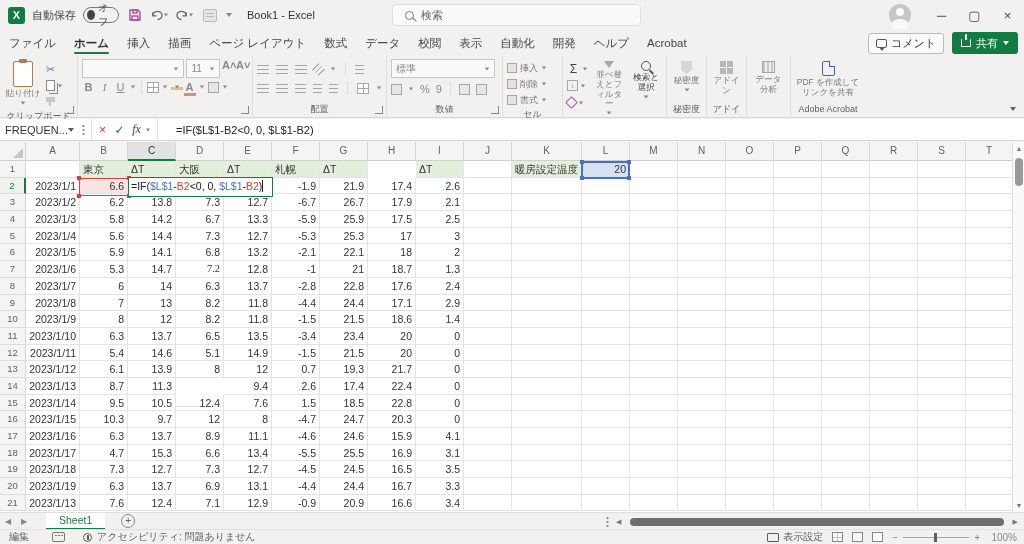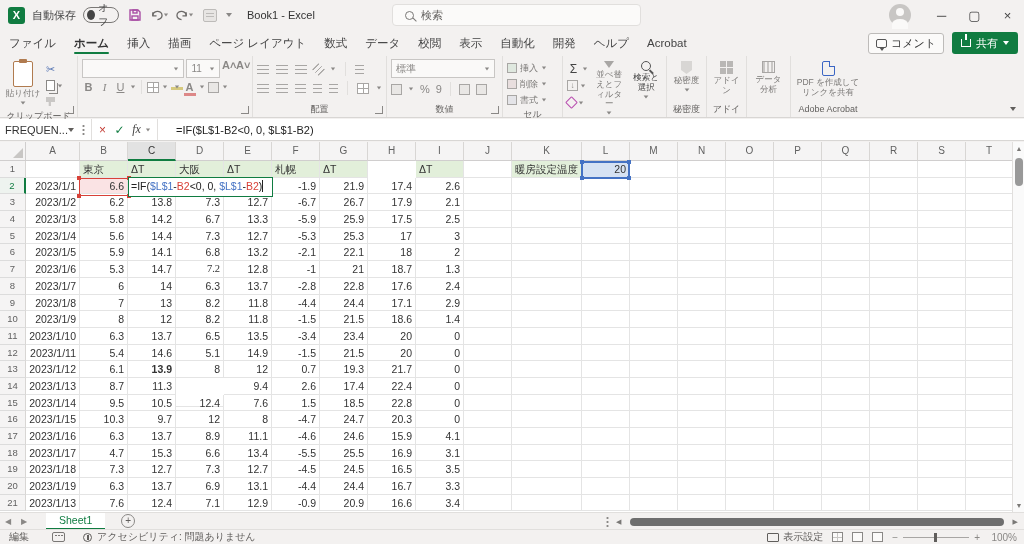--- a/index.html
+++ b/index.html
@@ -747,21 +747,21 @@
           <div class="cell" style="width: 48px;"></div>
           <div class="cell" style="width: 48px;"></div>
           <div class="cell" style="width: 48px;"></div>
           <div class="cell" style="width: 48px;"></div>
           <div class="cell" style="width: 47px;"></div>
         </div>
         <div class="grow">
           <div class="rowhdr">13</div>
           <div class="cell num" style="width: 54px;">2023/1/12</div>
           <div class="cell num" style="width: 48px;">6.1</div>
-          <div class="cell num" style="width: 48px; font-weight: bold;">13.9</div>
+          <div class="cell num" style="width: 48px;">13.9</div>
           <div class="cell num" style="width: 48px;">8</div>
           <div class="cell num" style="width: 48px;">12</div>
           <div class="cell num" style="width: 48px;">0.7</div>
           <div class="cell num" style="width: 48px;">19.3</div>
           <div class="cell num" style="width: 48px;">21.7</div>
           <div class="cell num" style="width: 48px;">0</div>
           <div class="cell" style="width: 48px;"></div>
           <div class="cell" style="width: 70px;"></div>
           <div class="cell" style="width: 48px;"></div>
           <div class="cell" style="width: 48px;"></div>

